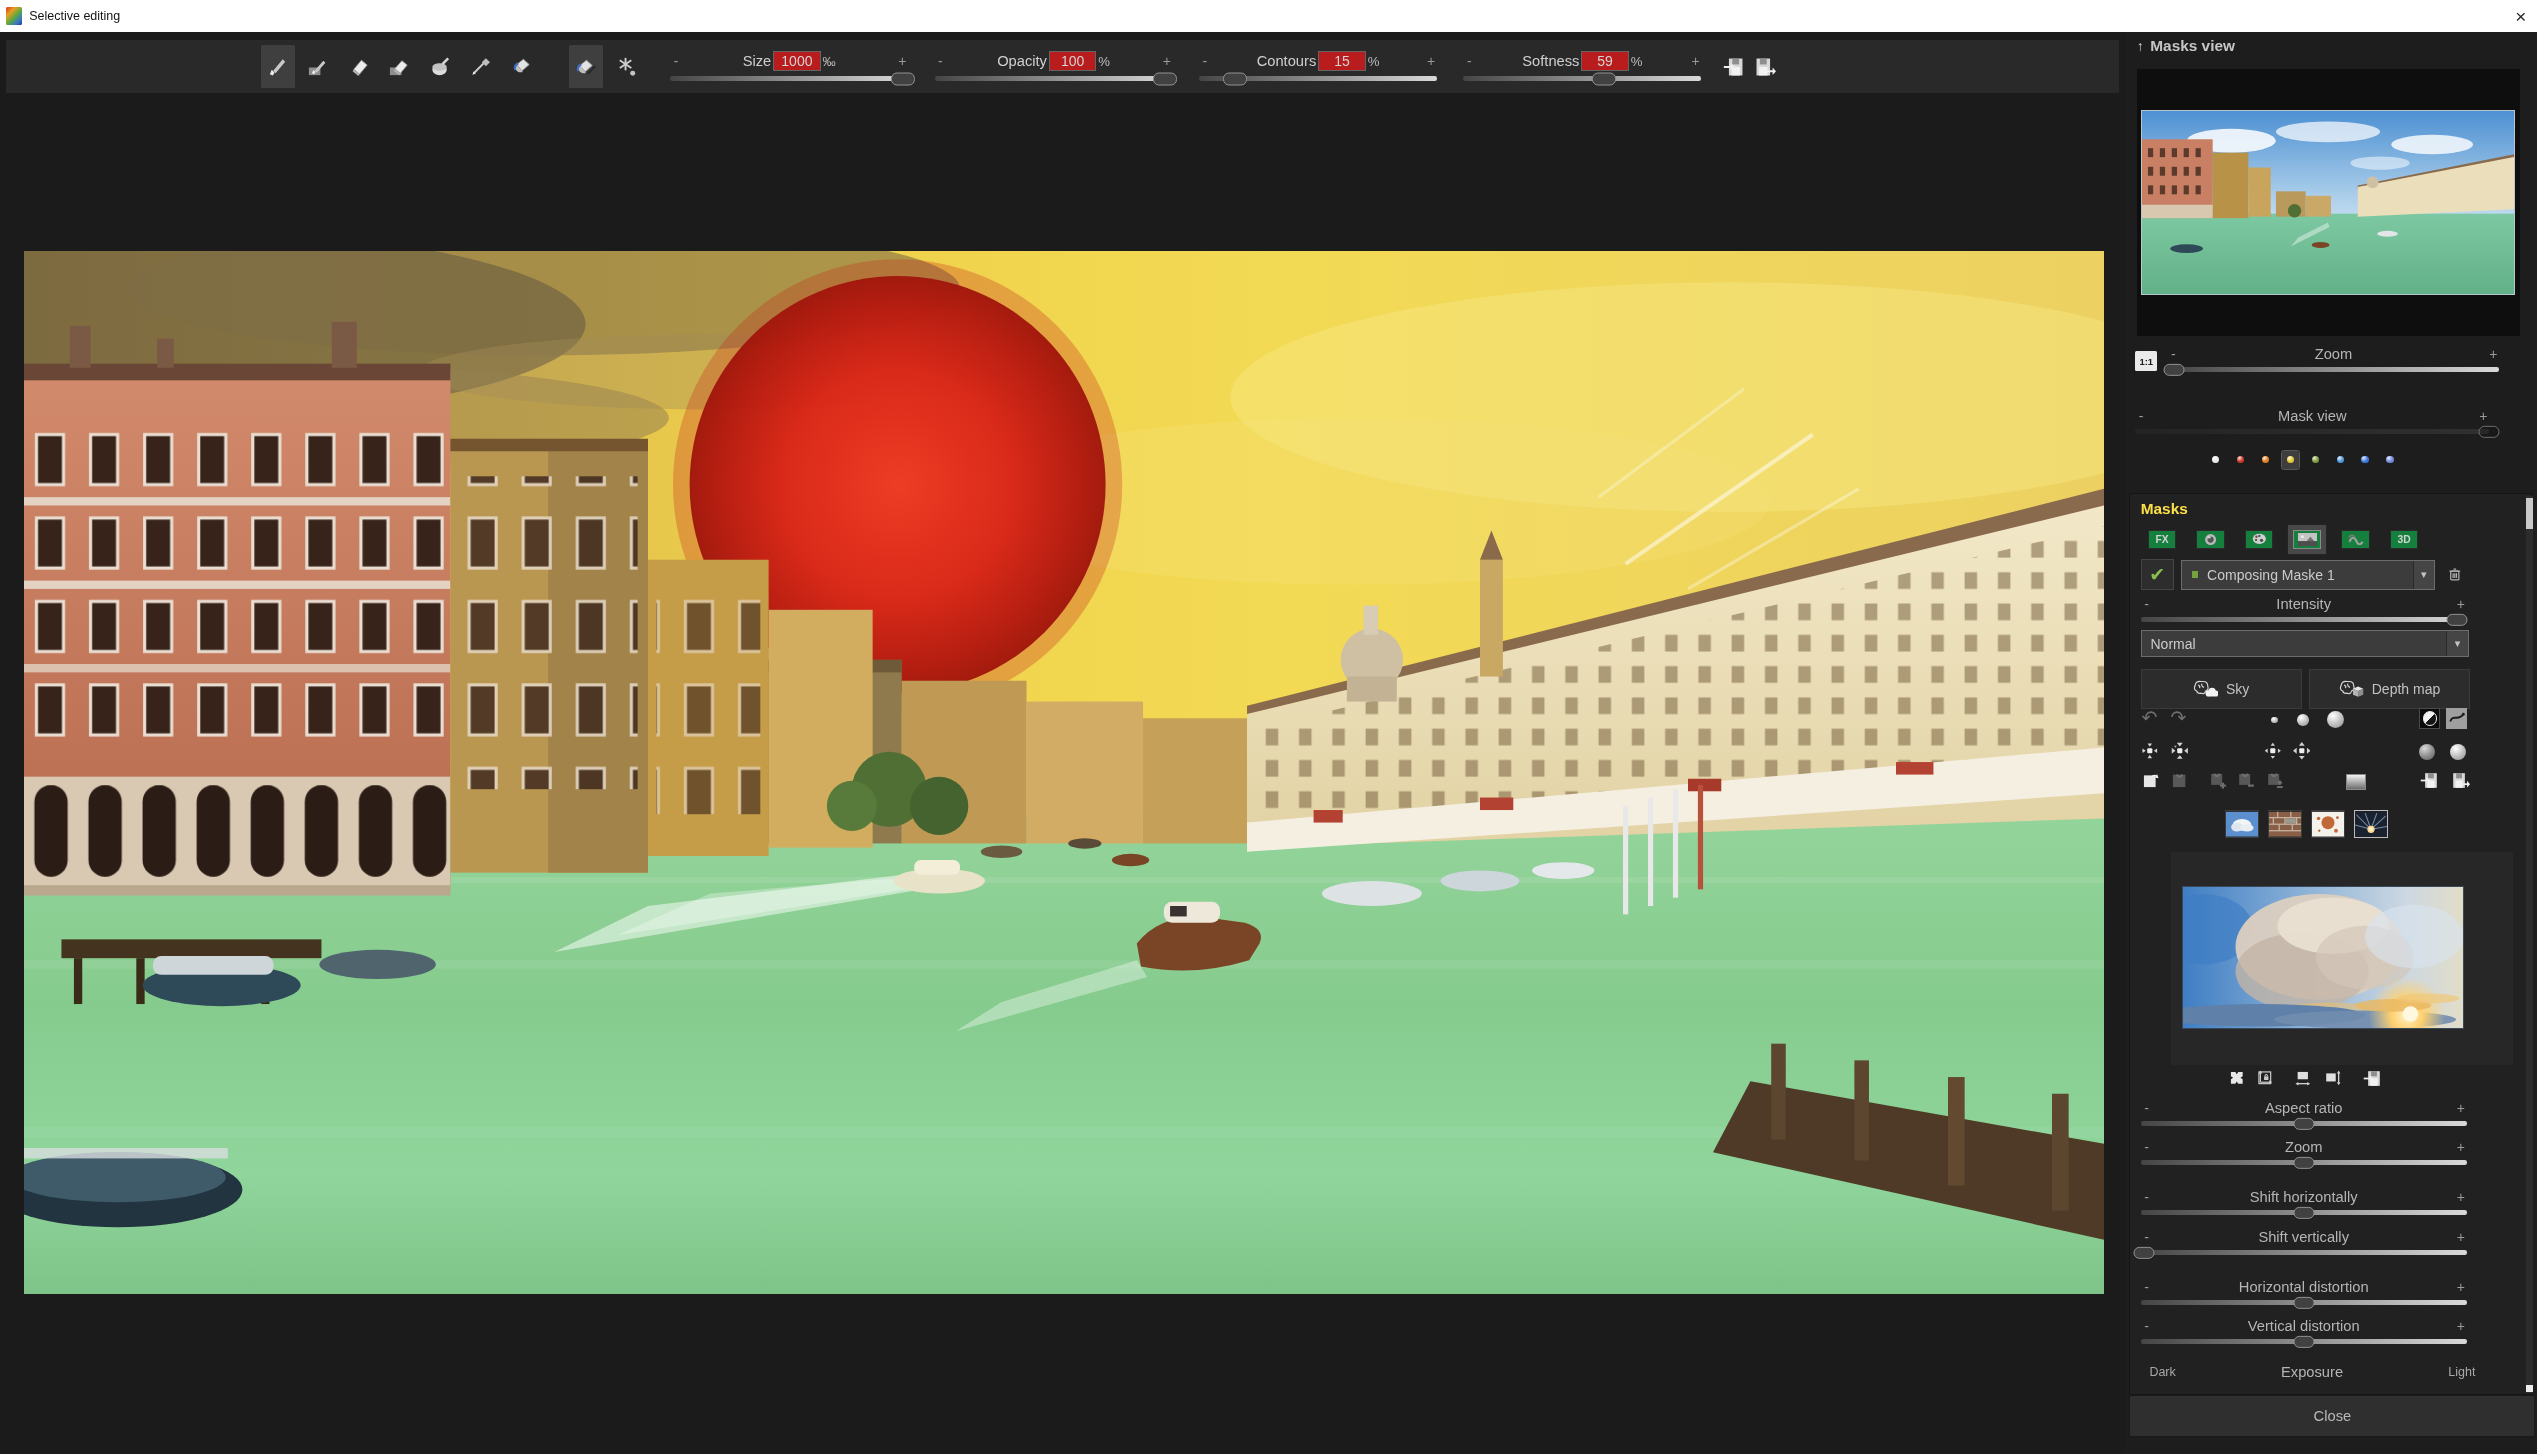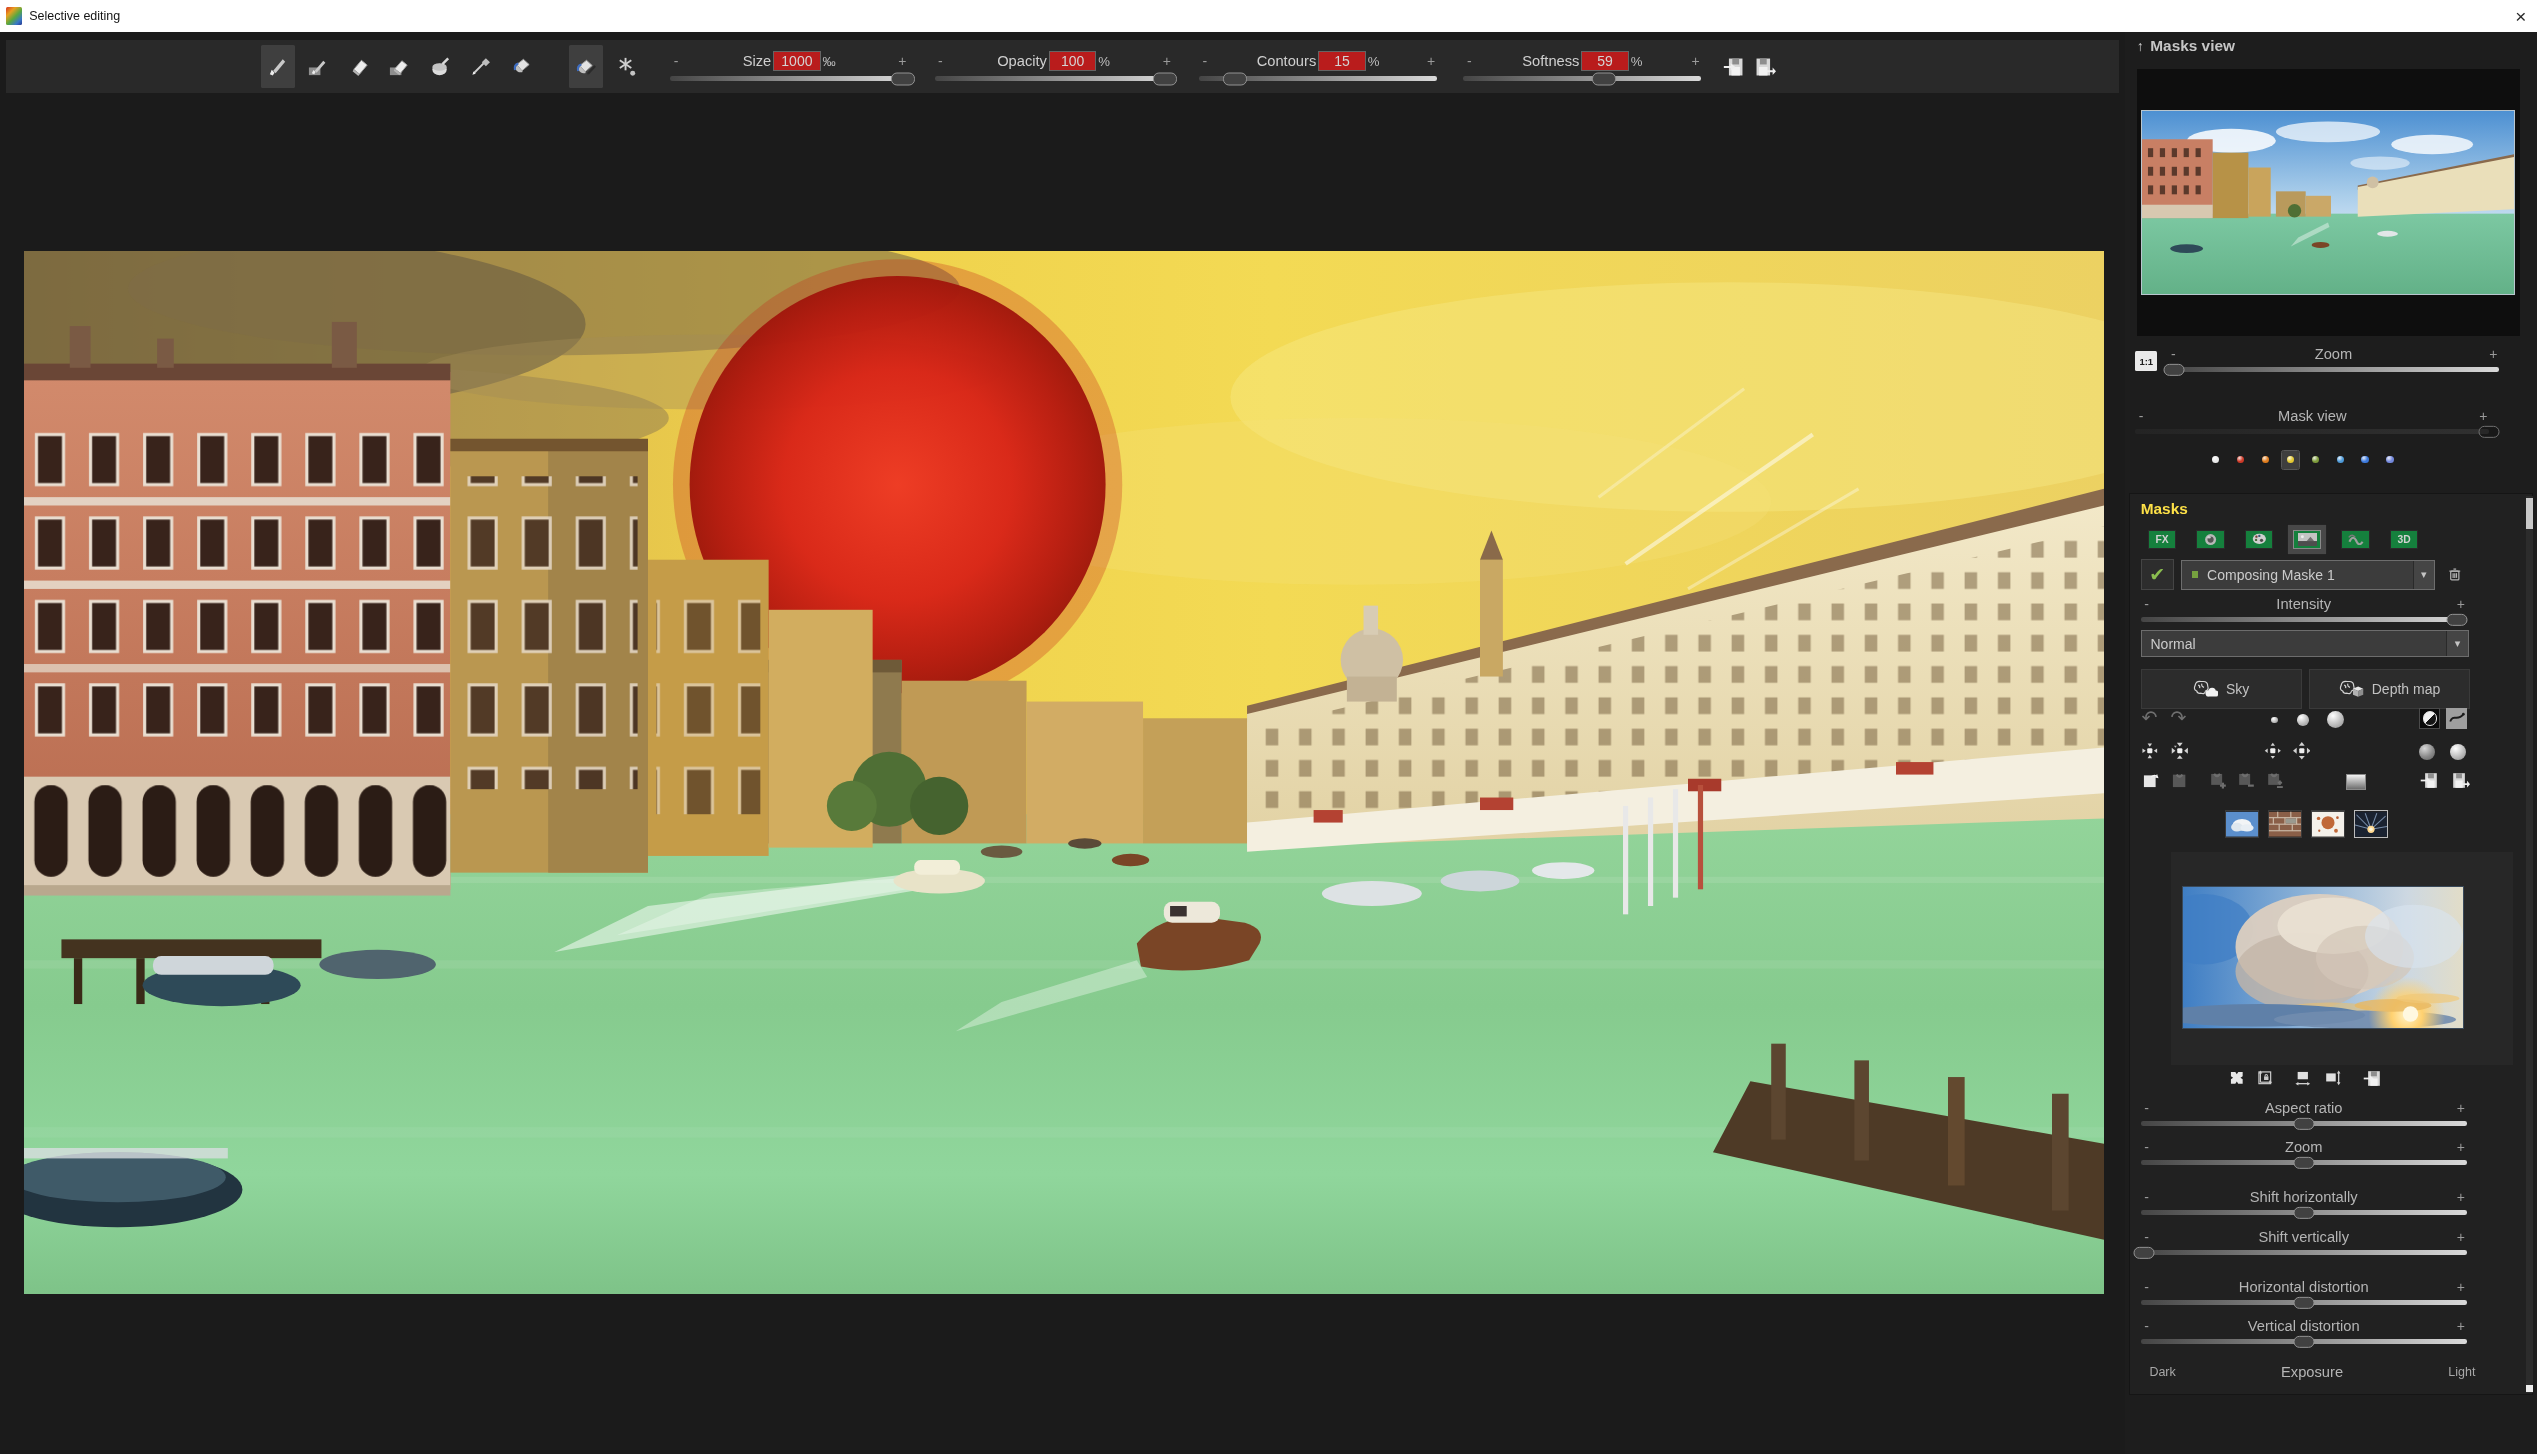--- a/index.html
+++ b/index.html
@@ -931,15 +931,16 @@
         <span class="expmid">Exposure</span>
         <span class="expside">Light</span>
       </div>
     </div>
 
     <div class="scrollbar">
       <div class="scroll-thumb"></div>
       <div class="scroll-end"></div>
     </div>
 
+    <div class="closebtn">Close</div>
   </div>
 </div>
 
 
 </body></html>

